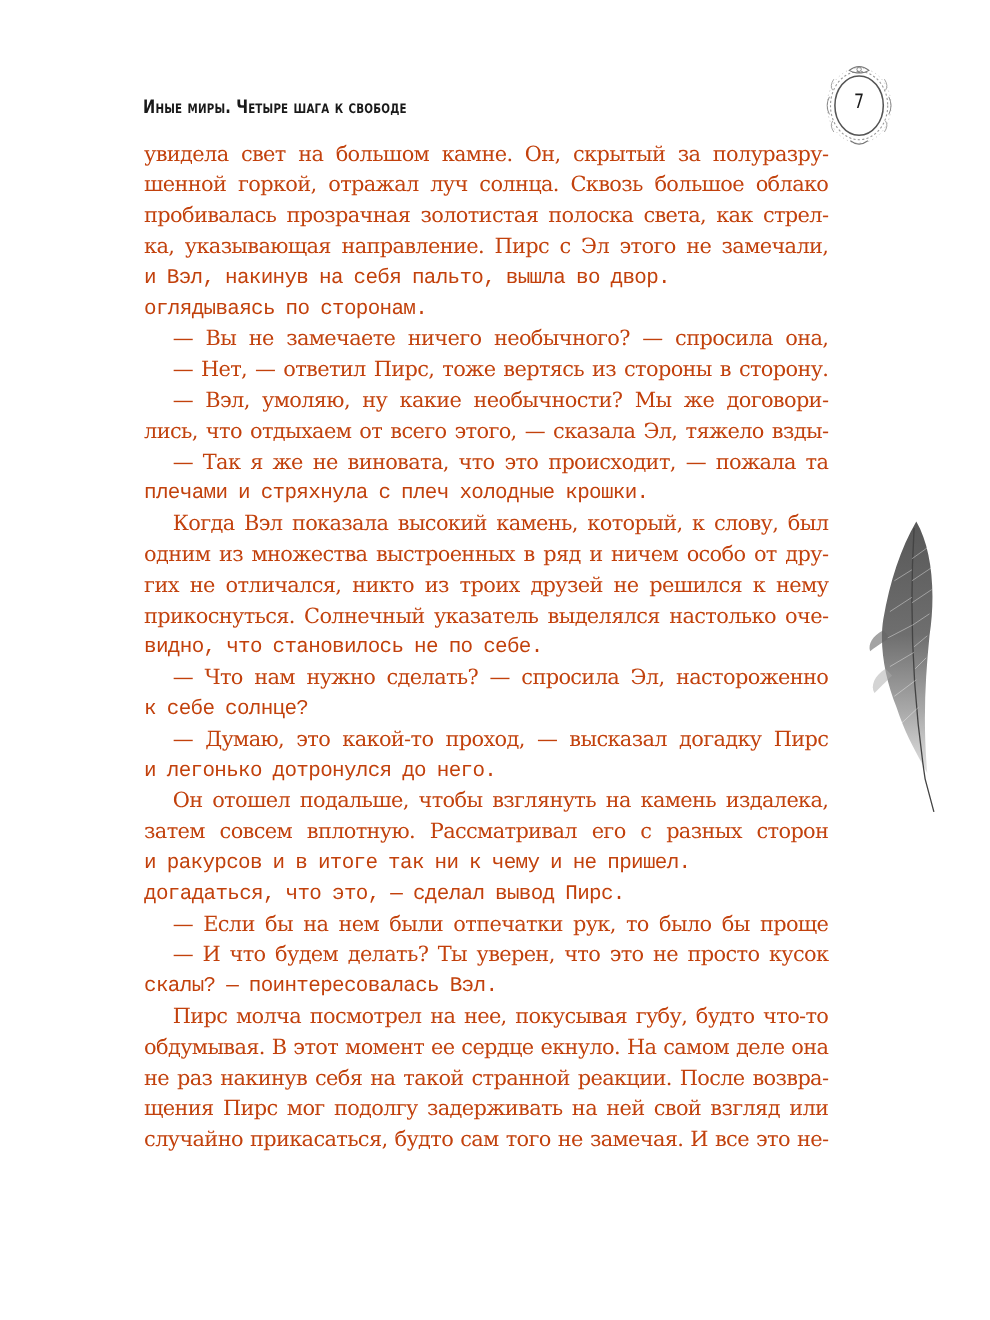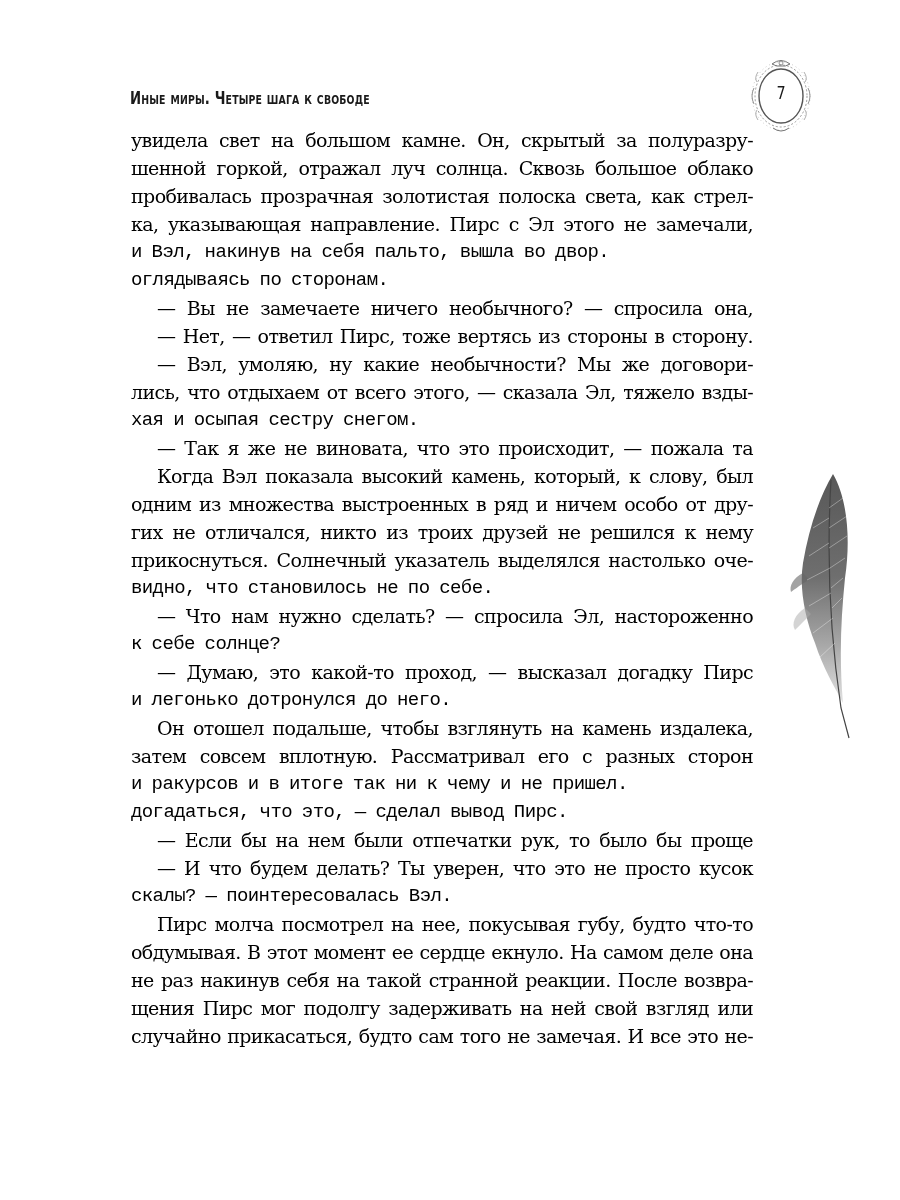--- a/index.html
+++ b/index.html
@@ -21,21 +21,21 @@
     }
     .folio svg { width: 100%; height: 100%; }
     .folio-number {
       position: absolute; left: 0; top: 24px; width: 66px; text-align: center;
       font-family: "DejaVu Sans", sans-serif; font-size: 18px; color: #1a1a1a;
       transform: scaleX(0.8);
     }
     .body-text {
       position: absolute; left: 131px; top: 126px; width: 622px;
       font-family: "DejaVu Serif", serif;
-      font-size: 19px; line-height: 28px; color: #000000;
+      font-size: 19px; line-height: 28px; color: #c2410c;
     }
     .line {
       display: block; height: 28px; white-space: nowrap;
       text-align: justify; text-align-last: justify;
       letter-spacing: -0.6px; word-spacing: -1px;
     }
     .line.indent { padding-left: 26px; }
     .line.last { text-align-last: left; font-family: Liberation Mono, monospace; }
     .feather { position: absolute; left: 785px; top: 468px; width: 80px; height: 285px; }
   </style>
@@ -64,22 +64,22 @@
       <span class="line">увидела свет на большом камне. Он, скрытый за полуразру-</span>
       <span class="line">шенной горкой, отражал луч солнца. Сквозь большое облако</span>
       <span class="line">пробивалась прозрачная золотистая полоска света, как стрел-</span>
       <span class="line">ка, указывающая направление. Пирс с Эл этого не замечали,</span>
       <span class="line last">и Вэл, накинув на себя пальто, вышла во двор.</span>
       <span class="line last">оглядываясь по сторонам.</span>
       <span class="line indent">— Вы не замечаете ничего необычного? — спросила она,</span>
       <span class="line indent">— Нет, — ответил Пирс, тоже вертясь из стороны в сторону.</span>
       <span class="line indent">— Вэл, умоляю, ну какие необычности? Мы же договори-</span>
       <span class="line">лись, что отдыхаем от всего этого, — сказала Эл, тяжело взды-</span>
-      <span class="line last">хая и осыпая сестру снегом.</span>
       <span class="line indent">— Так я же не виновата, что это происходит, — пожала та</span>
+      <span class="line last">плечами и стряхнула с плеч холодные крошки.</span>
       <span class="line indent">Когда Вэл показала высокий камень, который, к слову, был</span>
       <span class="line">одним из множества выстроенных в ряд и ничем особо от дру-</span>
       <span class="line">гих не отличался, никто из троих друзей не решился к нему</span>
       <span class="line">прикоснуться. Солнечный указатель выделялся настолько оче-</span>
       <span class="line last">видно, что становилось не по себе.</span>
       <span class="line indent">— Что нам нужно сделать? — спросила Эл, настороженно</span>
       <span class="line last">к себе солнце?</span>
       <span class="line indent">— Думаю, это какой-то проход, — высказал догадку Пирс</span>
       <span class="line last">и легонько дотронулся до него.</span>
       <span class="line indent">Он отошел подальше, чтобы взглянуть на камень издалека,</span>

